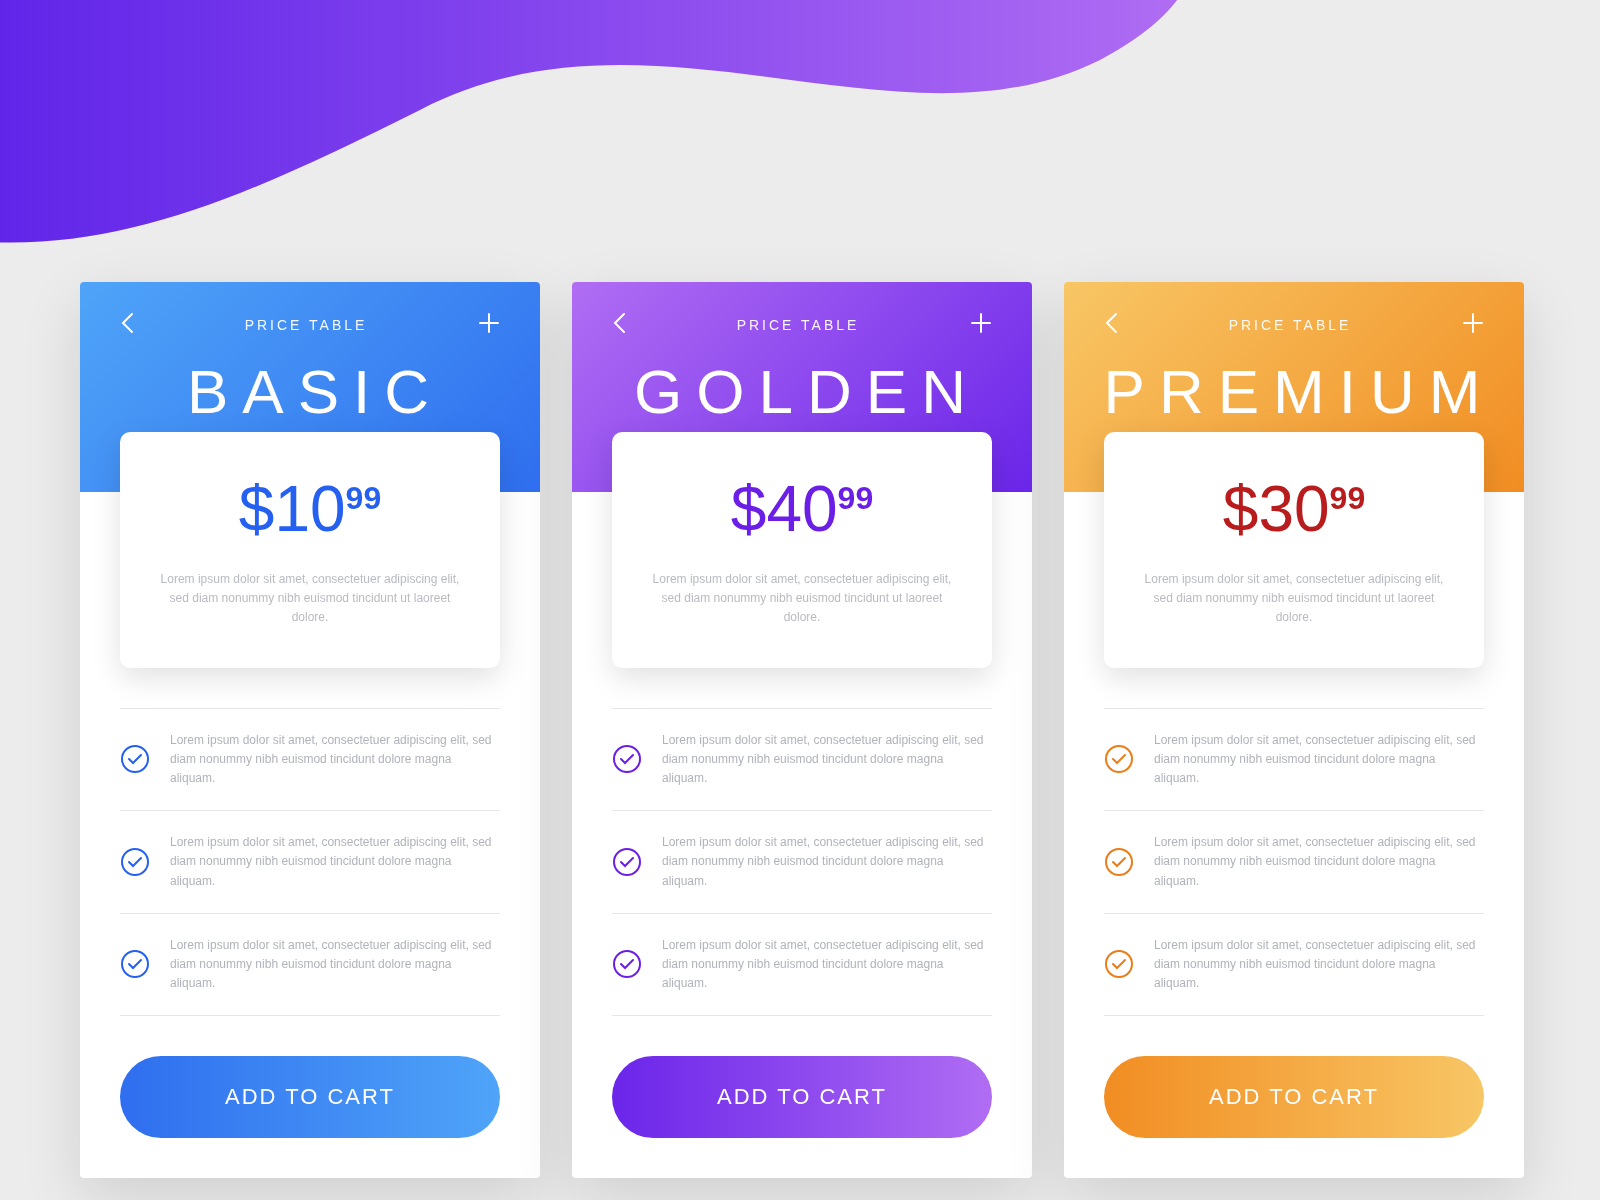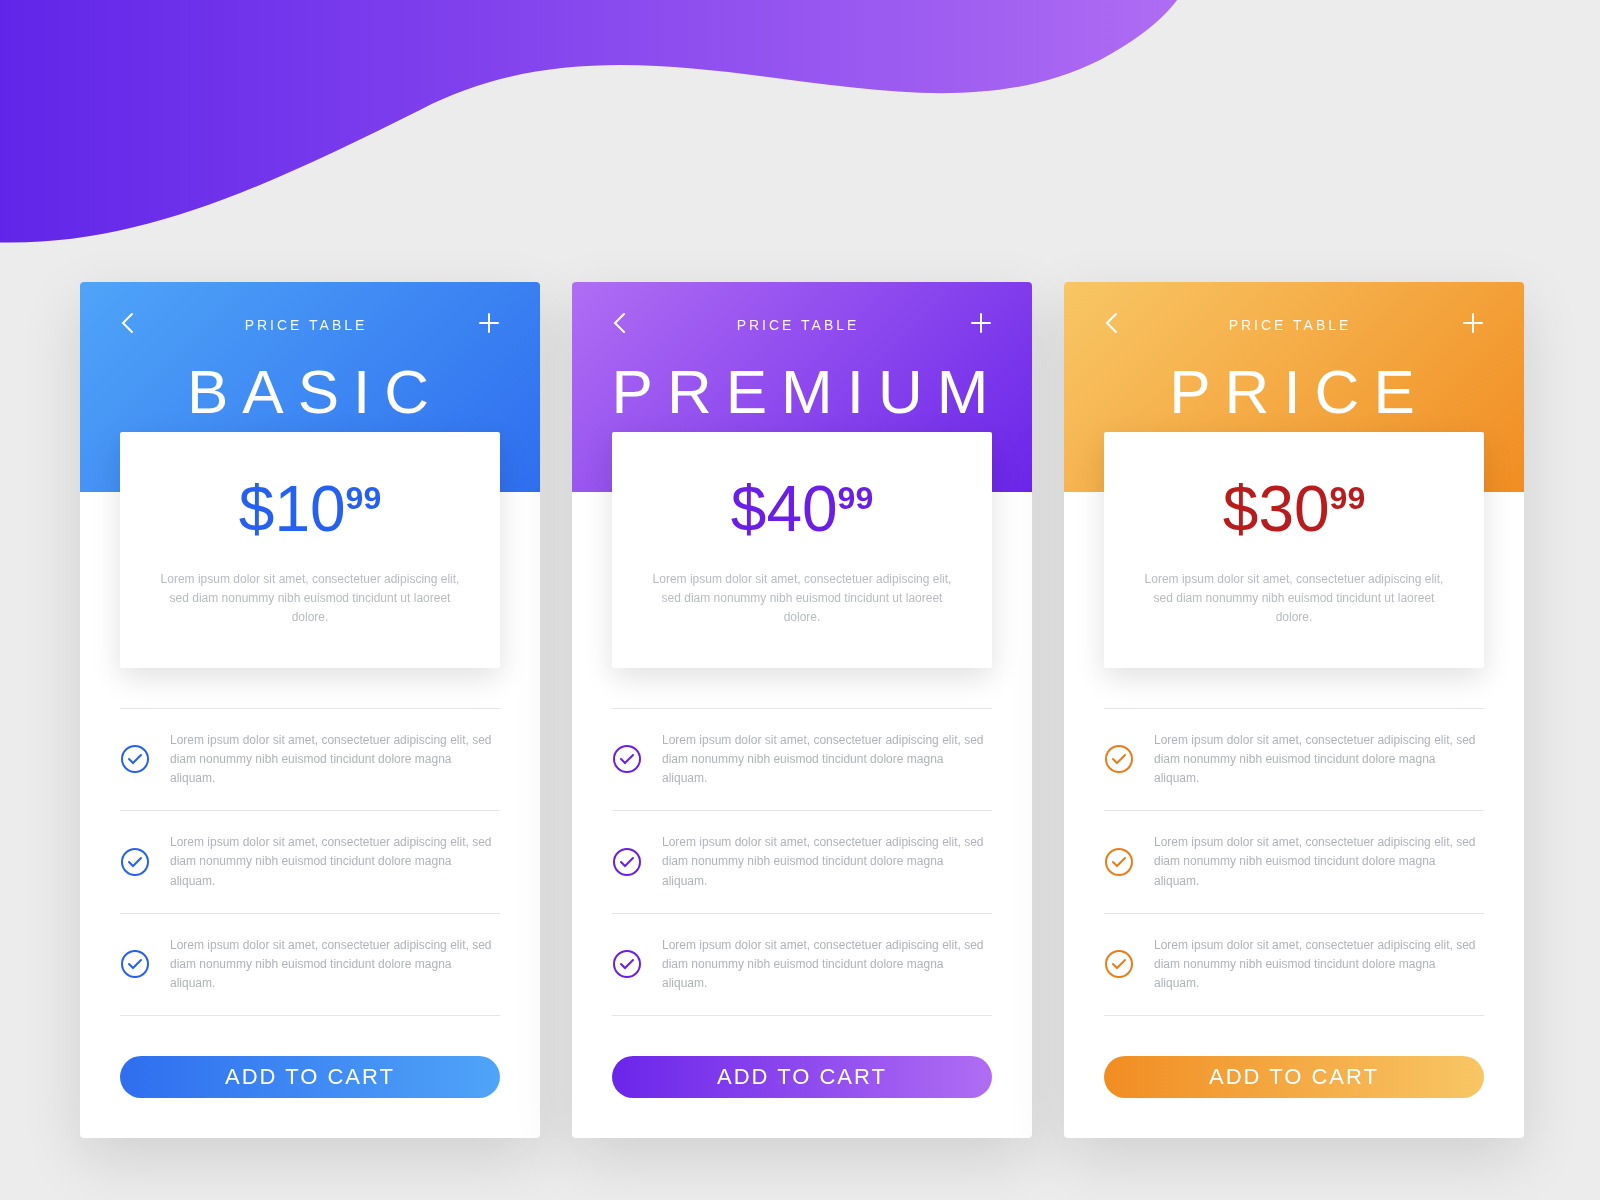--- a/index.html
+++ b/index.html
@@ -64,21 +64,21 @@
   margin-top: 18px;
   text-indent: 10px;
 }
 .hdr-basic { background: linear-gradient(135deg,#4fa4f8 0%,#2f6eef 100%); }
 .hdr-premium { background: linear-gradient(135deg,#b06df3 0%,#6a25e9 100%); }
 .hdr-golden { background: linear-gradient(135deg,#f8c665 0%,#f18d22 100%); }
 
 .price-box {
   margin: -60px 40px 0 40px;
   background: #fff;
-  border-radius: 2px;
+  border-radius: 10px;
   box-shadow: 0 10px 30px rgba(0,0,0,0.12);
   padding: 40px 30px;
   text-align: center;
   z-index: 2;
   position: relative;
 }
 .price {
   font-size: 64px;
   font-weight: 500;
   display: inline-flex;
@@ -118,21 +118,21 @@
   font-size: 12px;
   line-height: 1.6;
 }
 .cta-wrap { padding: 40px; display: flex; justify-content: center; }
 .cta {
   border: none;
   color: #fff;
   font-size: 22px;
   letter-spacing: 2px;
   font-weight: 400;
-  padding: 8px 60px;
+  padding: 28px 60px;
   border-radius: 999px;
   cursor: pointer;
   width: 100%;
 }
 .cta-basic { background: linear-gradient(90deg,#2f6eef 0%,#4fa4f8 100%); }
 .cta-premium { background: linear-gradient(90deg,#6b25ea 0%,#b06df3 100%); }
 .cta-golden { background: linear-gradient(90deg,#f18d22 0%,#f8c665 100%); }
 .iconbtn { cursor: pointer; }
 </style>
 </head>
@@ -206,21 +206,21 @@
     <div class="card-header hdr-premium">
       <div class="topbar">
         <span class="iconbtn"><svg width="14" height="22" viewBox="0 0 14 22">
               <path d="M12 2 L3 11 L12 20" stroke="#fff" stroke-width="2" stroke-linecap="round" fill="none"></path>
             </svg></span>
         <span class="subtitle">PRICE TABLE</span>
         <span class="iconbtn"><svg width="22" height="22" viewBox="0 0 22 22">
               <path d="M11 2 V20 M2 11 H20" stroke="#fff" stroke-width="2" stroke-linecap="round"></path>
             </svg></span>
       </div>
-      <div class="plan">PREMIUM</div>
+      <div class="plan">GOLDEN</div>
     </div>
     <div class="price-box">
       <div class="price clr-premium">
         <span>$40</span>
         <span class="cents">99</span>
       </div>
       <div class="desc">Lorem ipsum dolor sit amet, consectetuer adipiscing elit, sed diam nonummy nibh euismod tincidunt ut laoreet dolore.</div>
     </div>
     <div class="features">
       <div class="feature">
@@ -254,21 +254,21 @@
     <div class="card-header hdr-golden">
       <div class="topbar">
         <span class="iconbtn"><svg width="14" height="22" viewBox="0 0 14 22">
               <path d="M12 2 L3 11 L12 20" stroke="#fff" stroke-width="2" stroke-linecap="round" fill="none"></path>
             </svg></span>
         <span class="subtitle">PRICE TABLE</span>
         <span class="iconbtn"><svg width="22" height="22" viewBox="0 0 22 22">
               <path d="M11 2 V20 M2 11 H20" stroke="#fff" stroke-width="2" stroke-linecap="round"></path>
             </svg></span>
       </div>
-      <div class="plan">PRICE</div>
+      <div class="plan">PREMIUM</div>
     </div>
     <div class="price-box">
       <div class="price clr-golden">
         <span>$30</span>
         <span class="cents">99</span>
       </div>
       <div class="desc">Lorem ipsum dolor sit amet, consectetuer adipiscing elit, sed diam nonummy nibh euismod tincidunt ut laoreet dolore.</div>
     </div>
     <div class="features">
       <div class="feature">

